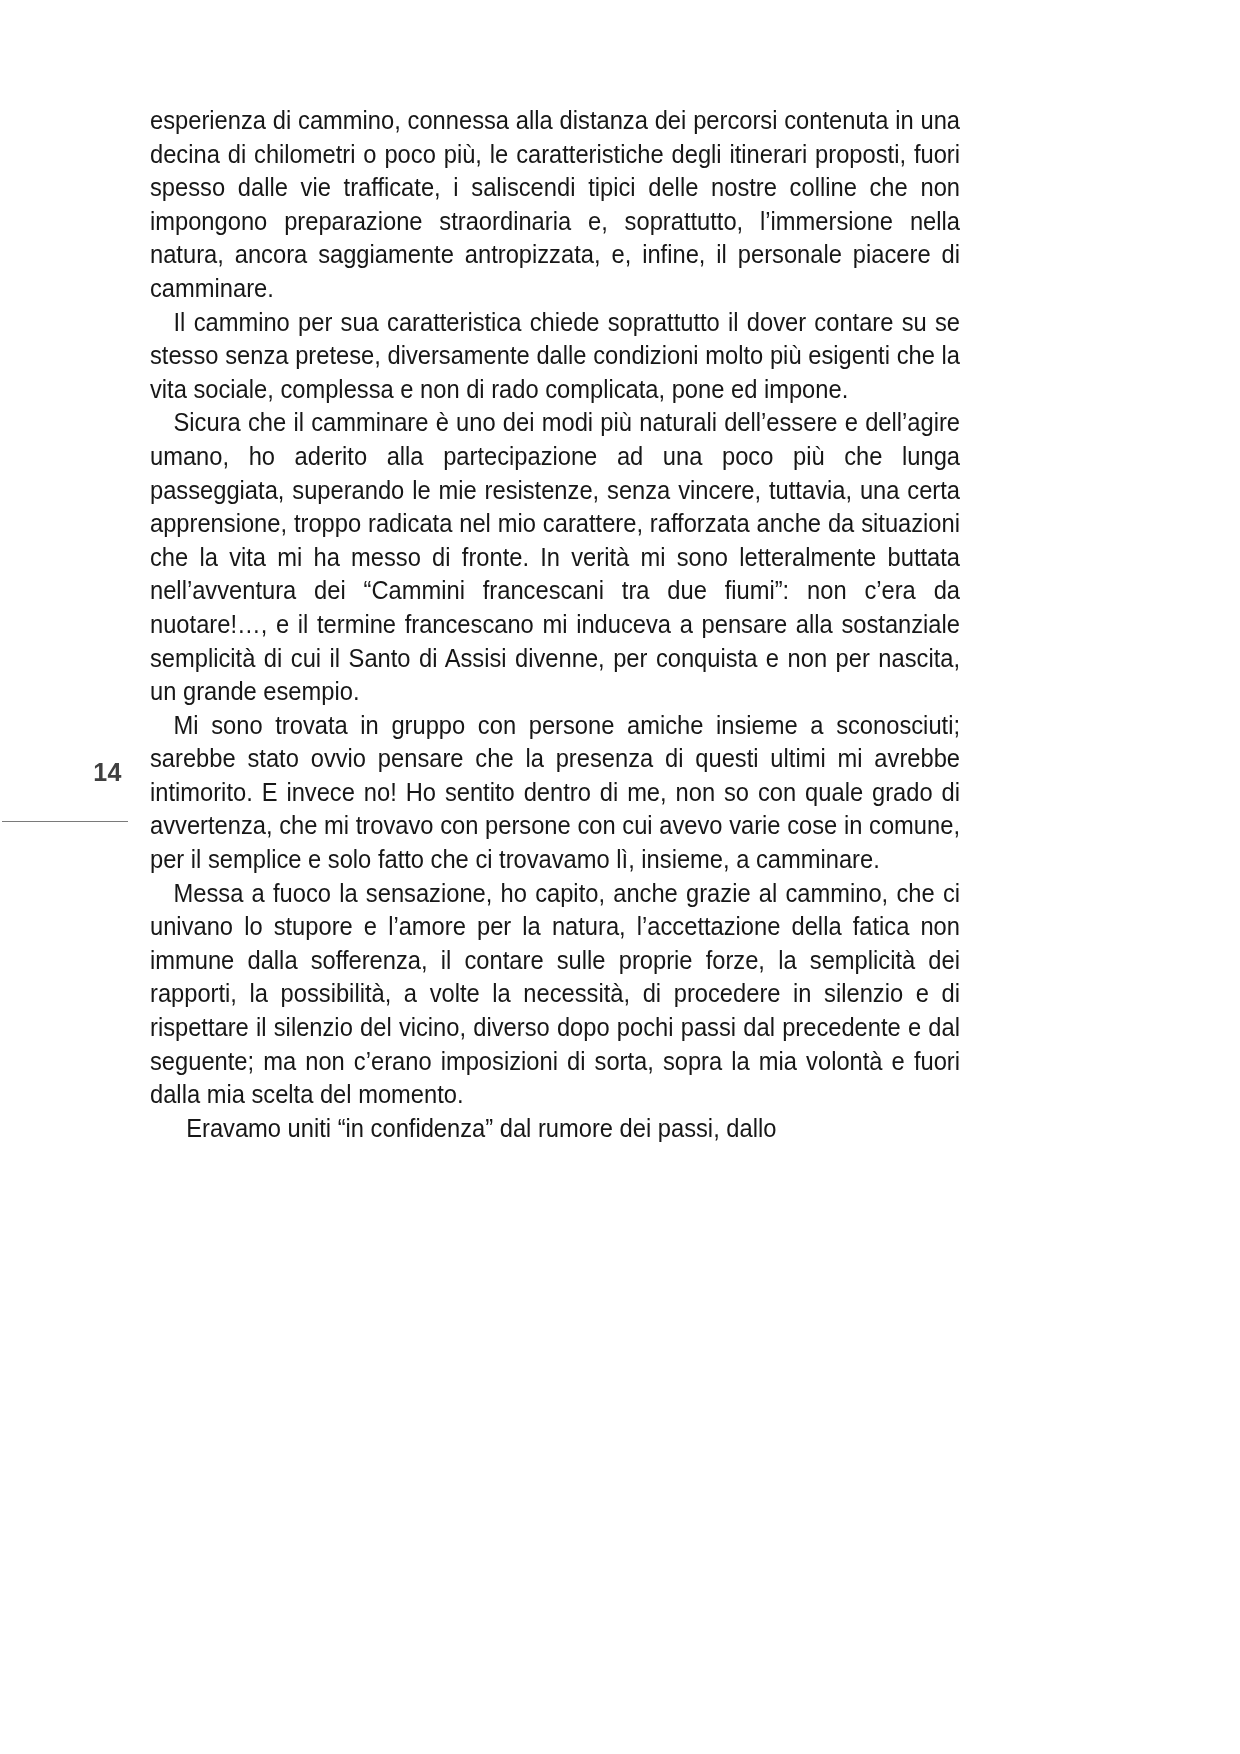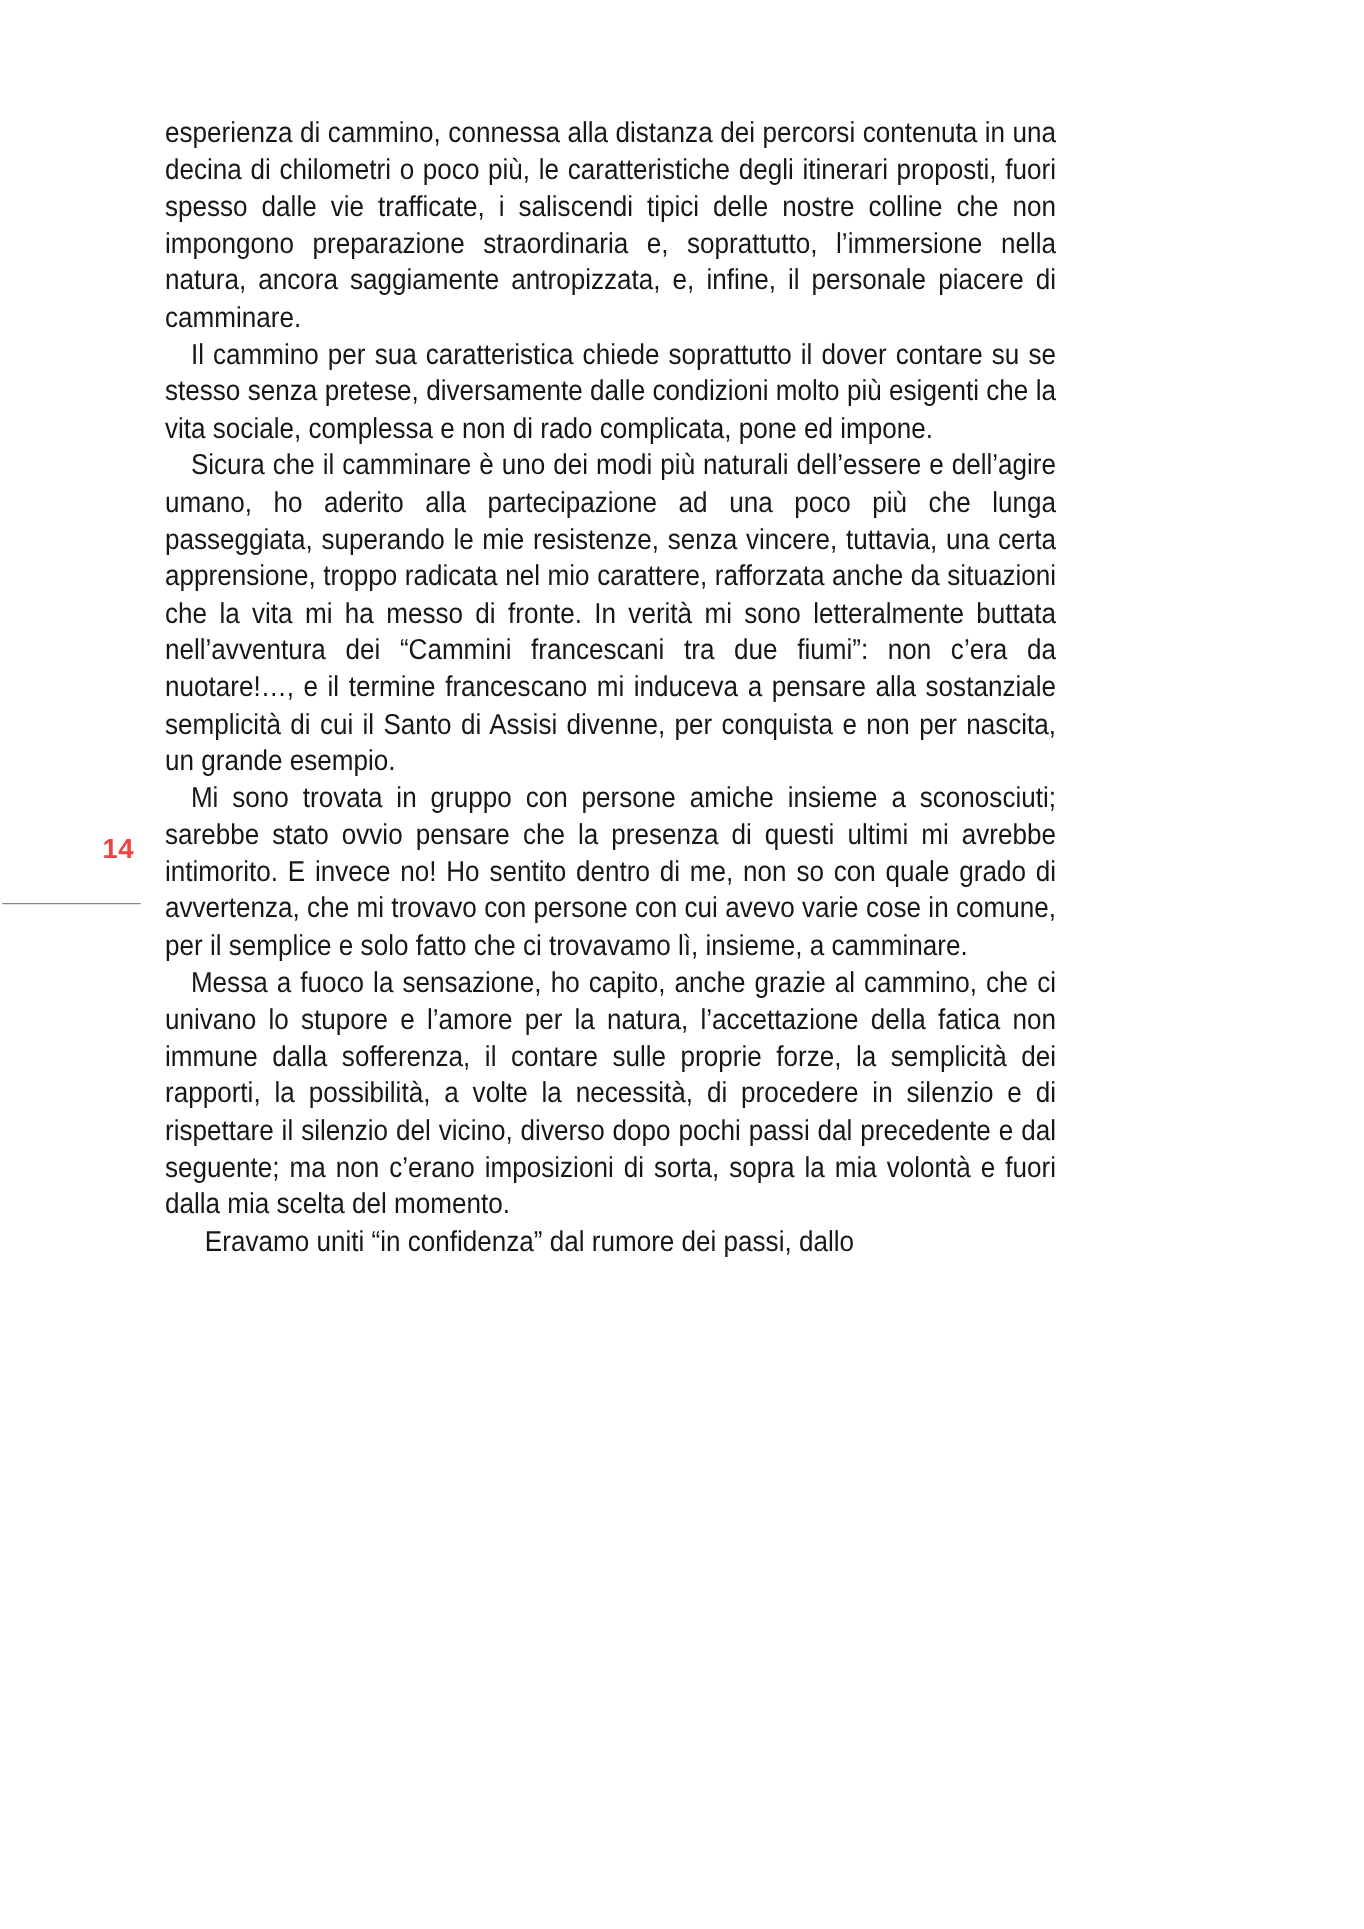--- a/index.html
+++ b/index.html
@@ -32,21 +32,21 @@
     height: 70px;
   }
   #folio-number {
     position: absolute;
     right: 8px;
     top: 0;
     font-size: 25px;
     font-weight: bold;
     letter-spacing: 0.5px;
     line-height: 1;
-    color: #ef4444;
+    color: #404040;
     font-family: "Liberation Sans", "DejaVu Sans", sans-serif;
   }
   #folio-rule {
     position: absolute;
     left: 2px;
     top: 61px;
     width: 126px;
     height: 1px;
     background: #7a7a7a;
   }

